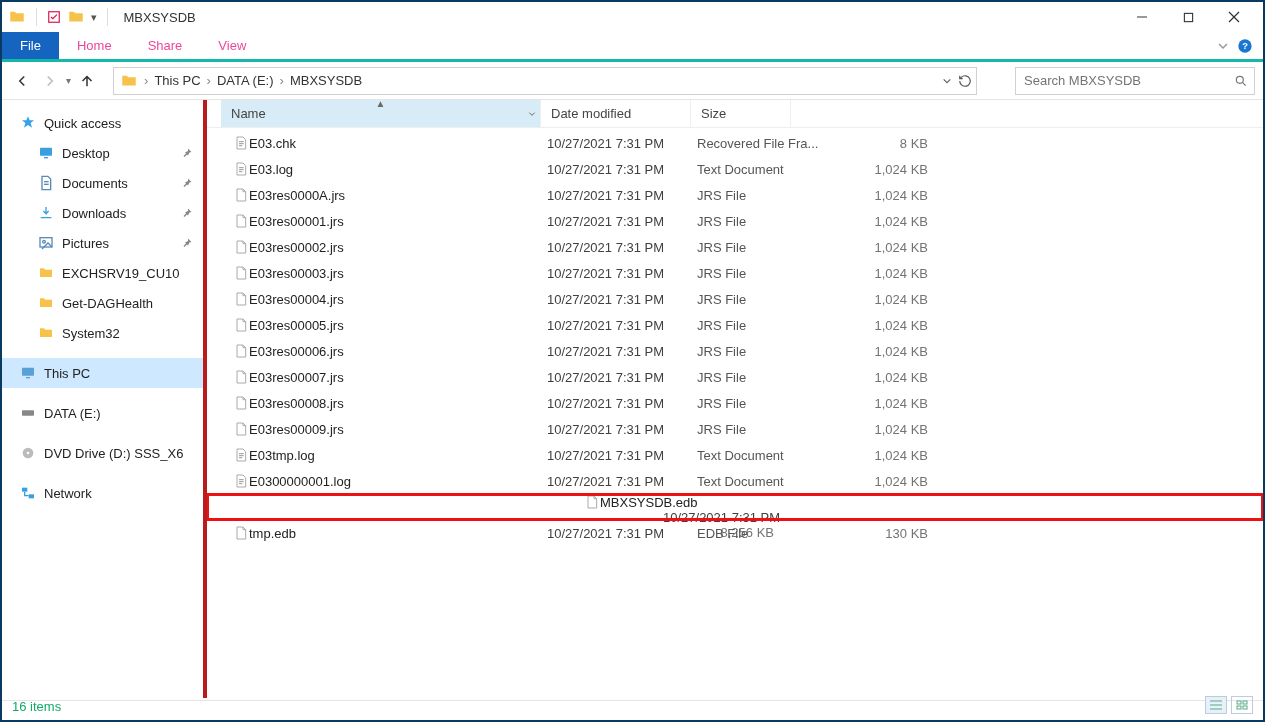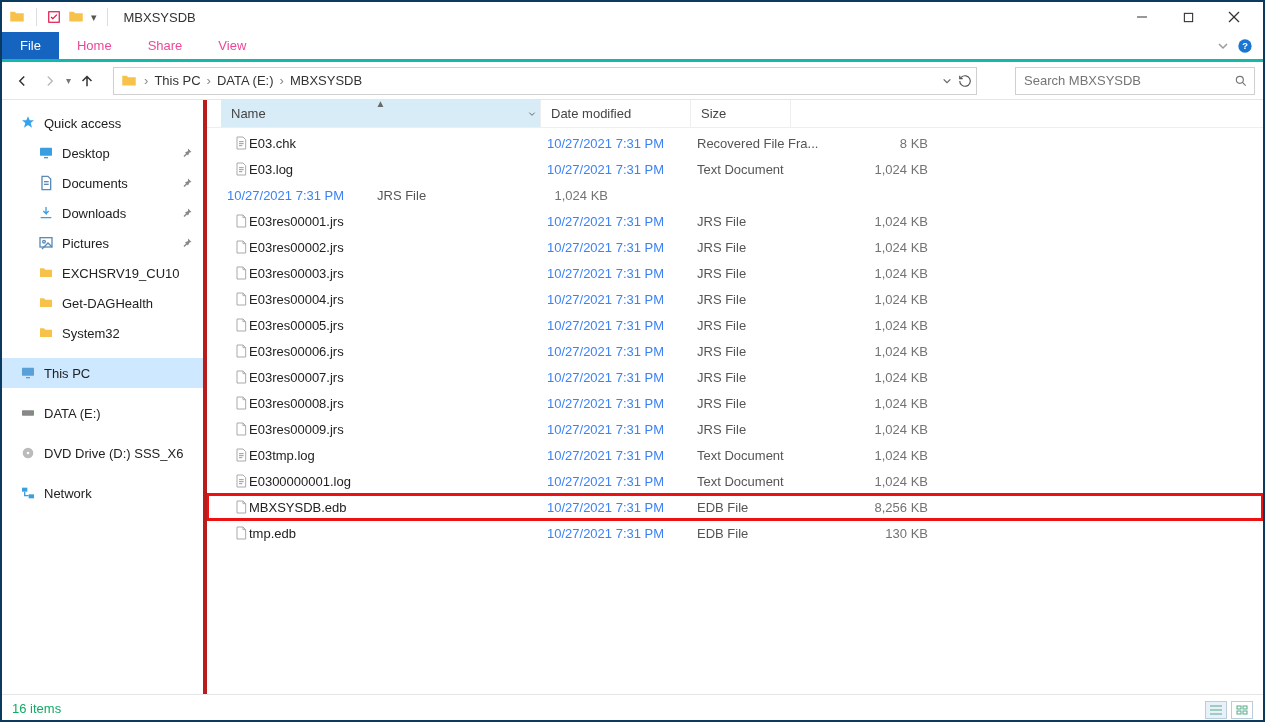--- a/index.html
+++ b/index.html
@@ -49,28 +49,28 @@
   .ch{ display:flex; align-items:center; padding:0 10px; border-right:1px solid #eee; color:#444; position:relative;}
   .ch-name{ width:320px; background:#d8ecf8;}
   .ch-date{ width:150px;}
   .ch-type{ width:145px;}
   .ch-size{ width:100px;}
   .sort-arrow{ position:absolute; top:-2px; left:50%; transform:translateX(-50%); color:#6a6a6a; font-size:10px;}
   .ch-dd{ position:absolute; right:4px; color:#666;}
   
   .filerows{ padding:2px 0; }
   .row{ display:flex; height:26px; align-items:center; padding-left:6px;}
-  .row.highlight{ outline:3px solid #e11; outline-offset:-2px;}
+  .row.highlight{ outline:3px solid #e11; outline-offset:-2px;flex-direction:column;}
   .c-name{ width:320px; display:flex; align-items:flex-end; padding-left:6px;}
-  .c-date{ width:150px; color:#3b82f6;}
+  .c-date{ width:150px; color:#404040;}
   .c-type{ width:145px; color:#555; white-space:nowrap; overflow:hidden; text-overflow:ellipsis;}
   .c-size{ width:100px; text-align:right; padding-right:14px; color:#737373;}
   .file-ic{ width:16px; height:16px; display:flex; align-items:center; justify-content:center; color:#888;}
   
-  .statusbar{ position:absolute; bottom:0; left:0; right:0; height:26px; border-top:1px solid #e5e5e5; display:flex; align-items:flex-start; padding:6px 10px; background:#fff;}
+  .statusbar{ position:absolute; bottom:0; left:0; right:0; height:20px; border-top:1px solid #e5e5e5; display:flex; align-items:flex-end; padding:6px 10px; background:#fff;}
   .status-left{ color:#3a6;}
   .status-right{ margin-left:auto; display:flex; gap:4px;}
   .view-toggle{ width:22px; height:18px; border:1px solid #bcd; display:flex; align-items:center; justify-content:center; color:#6aa;}
   .view-toggle.active{ background:#e8f1f9;}
   
   svg{display:block;}
   .folder-ic-big svg{width:18px;height:18px;}
 </style>
 </head>
 <body>
@@ -379,20 +379,29 @@
               </svg>
             </span>
             <span>E03.log</span>
           </div>
           <div class="c-date">10/27/2021 7:31 PM</div>
           <div class="c-type">Text Document</div>
           <div class="c-size">1,024 KB</div>
         </div>
         <div class="row">
           <div style="width:14px"></div>
+          <div class="c-name">
+            <span class="file-ic">
+              <svg width="16" height="16" viewBox="0 0 24 24" fill="#fff" stroke="#aaa" stroke-width="1.5">
+                <path d="M6 3h9l4 4v14H6z"></path>
+                <path d="M15 3v4h4" fill="none"></path>
+              </svg>
+            </span>
+            <span>E03res0000A.jrs</span>
+          </div>
           <div class="c-date">10/27/2021 7:31 PM</div>
           <div class="c-type">JRS File</div>
           <div class="c-size">1,024 KB</div>
         </div>
         <div class="row">
           <div style="width:14px"></div>
           <div class="c-name">
             <span class="file-ic">
               <svg width="16" height="16" viewBox="0 0 24 24" fill="#fff" stroke="#aaa" stroke-width="1.5">
                 <path d="M6 3h9l4 4v14H6z"></path>

